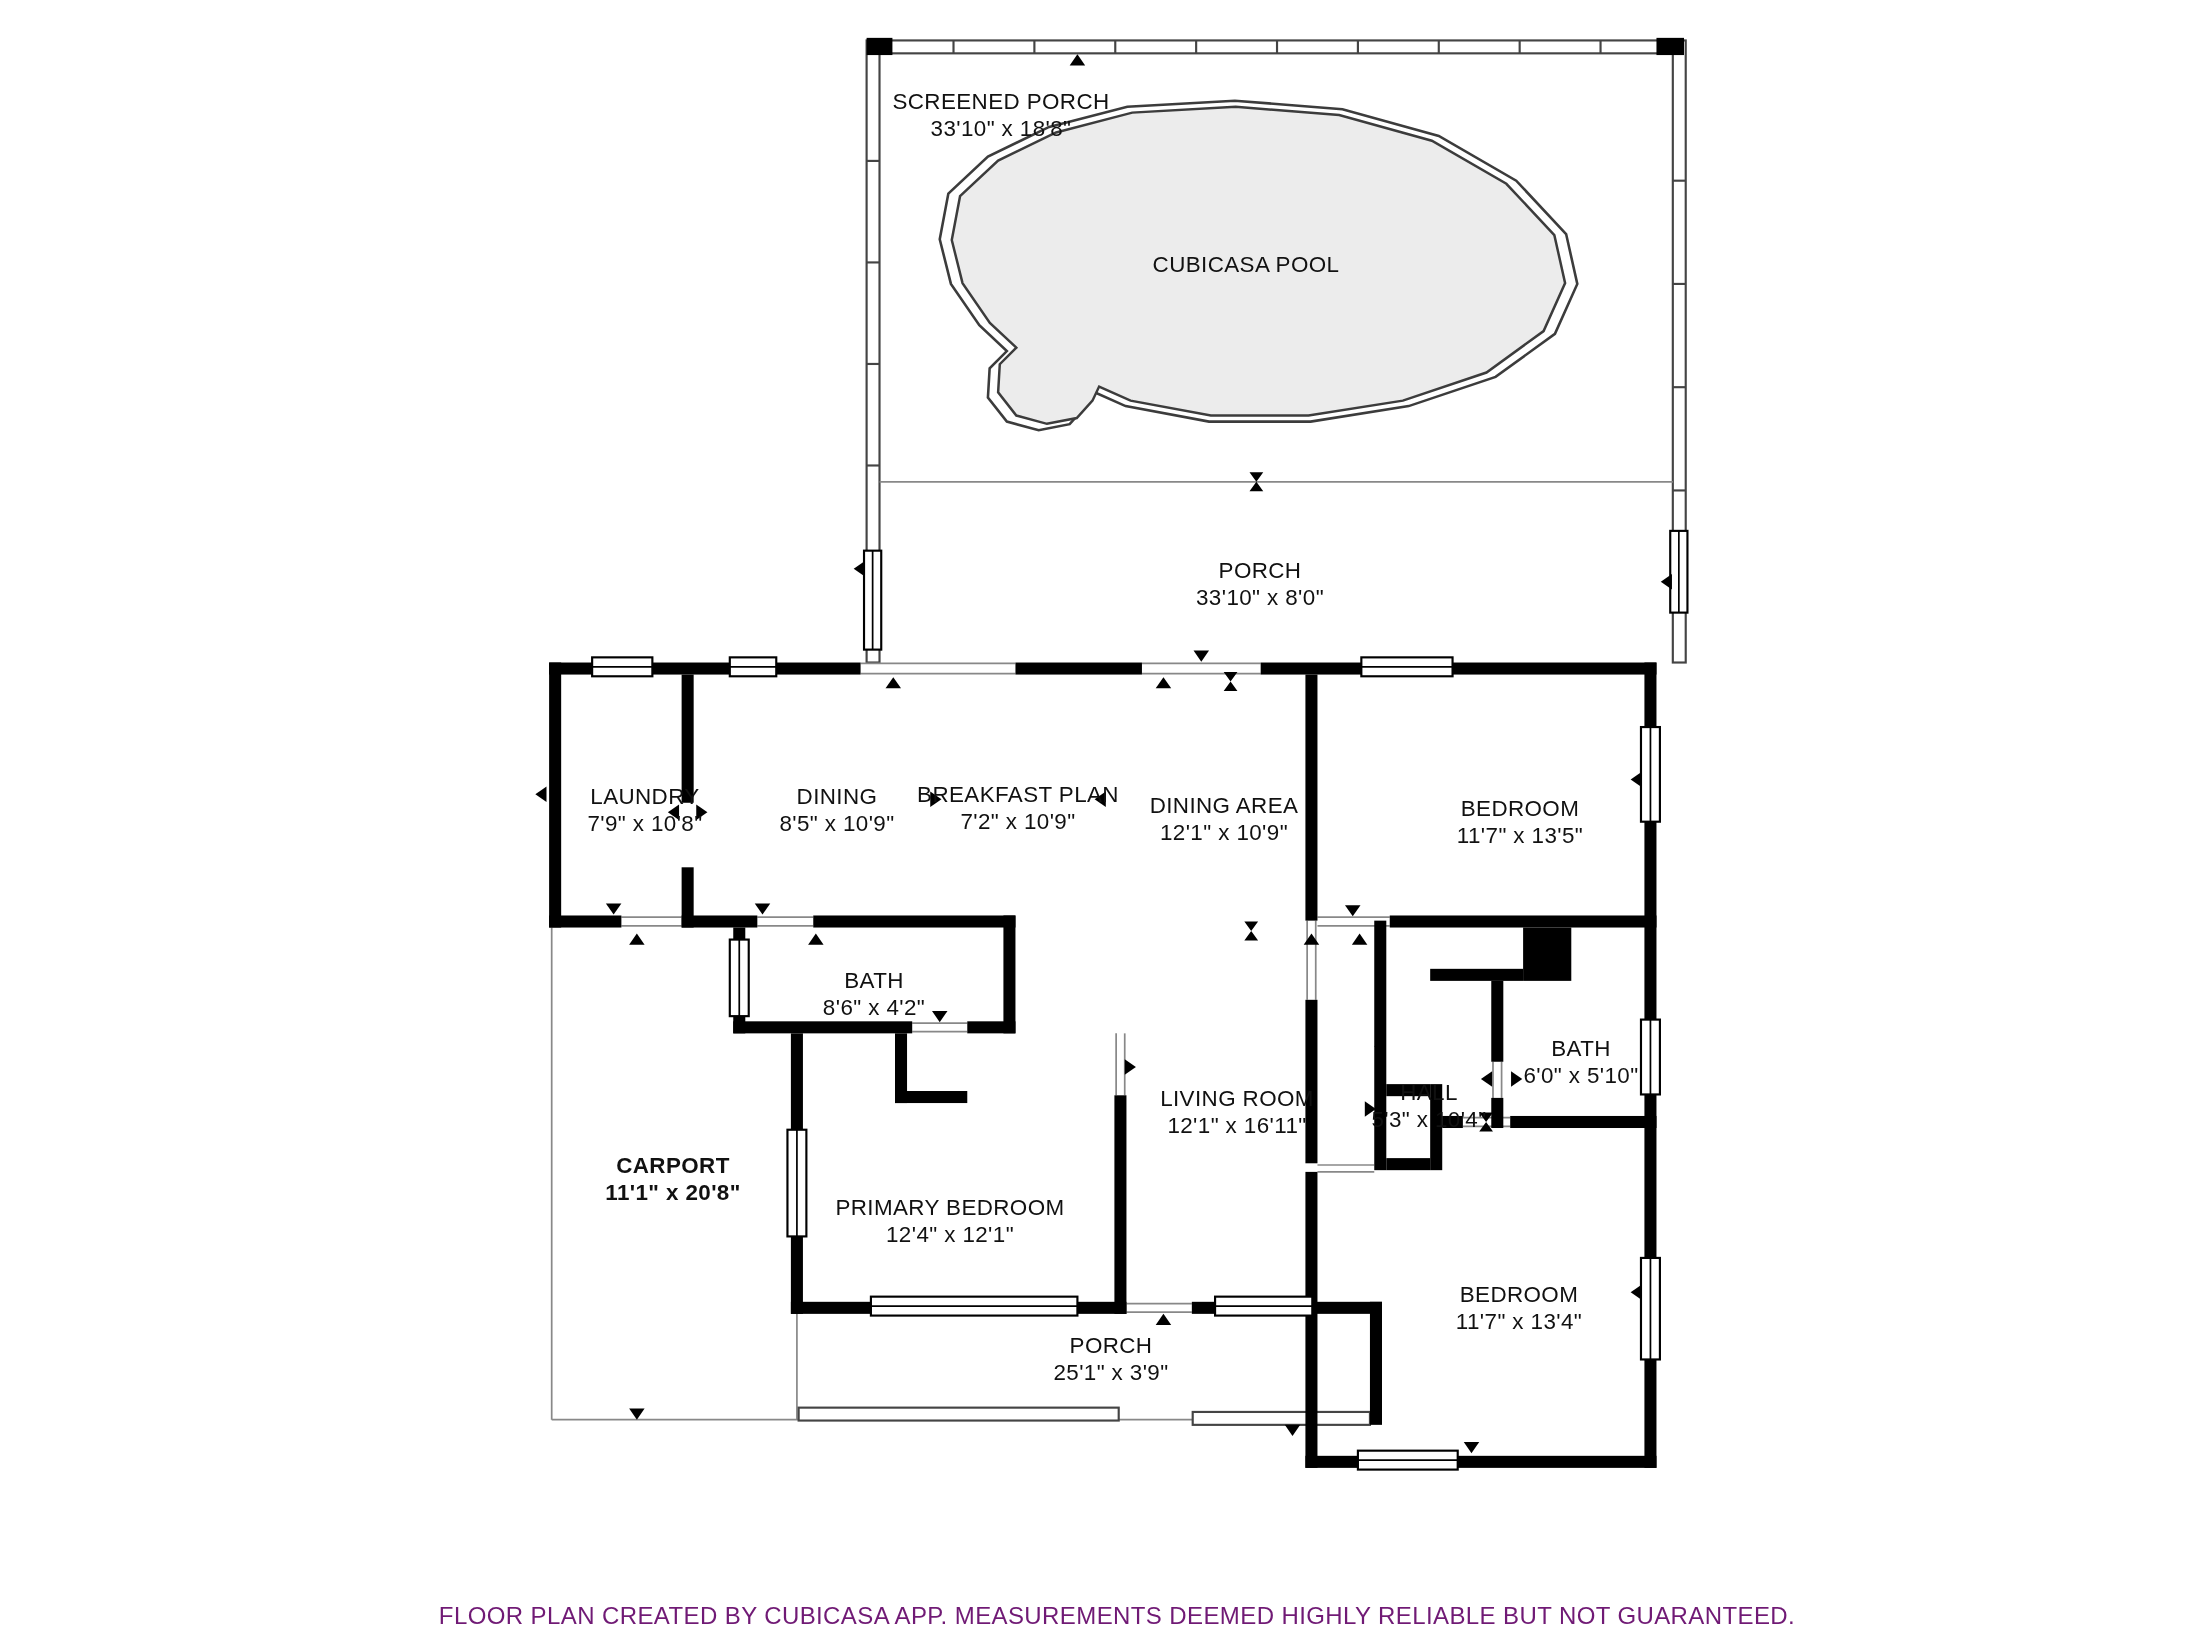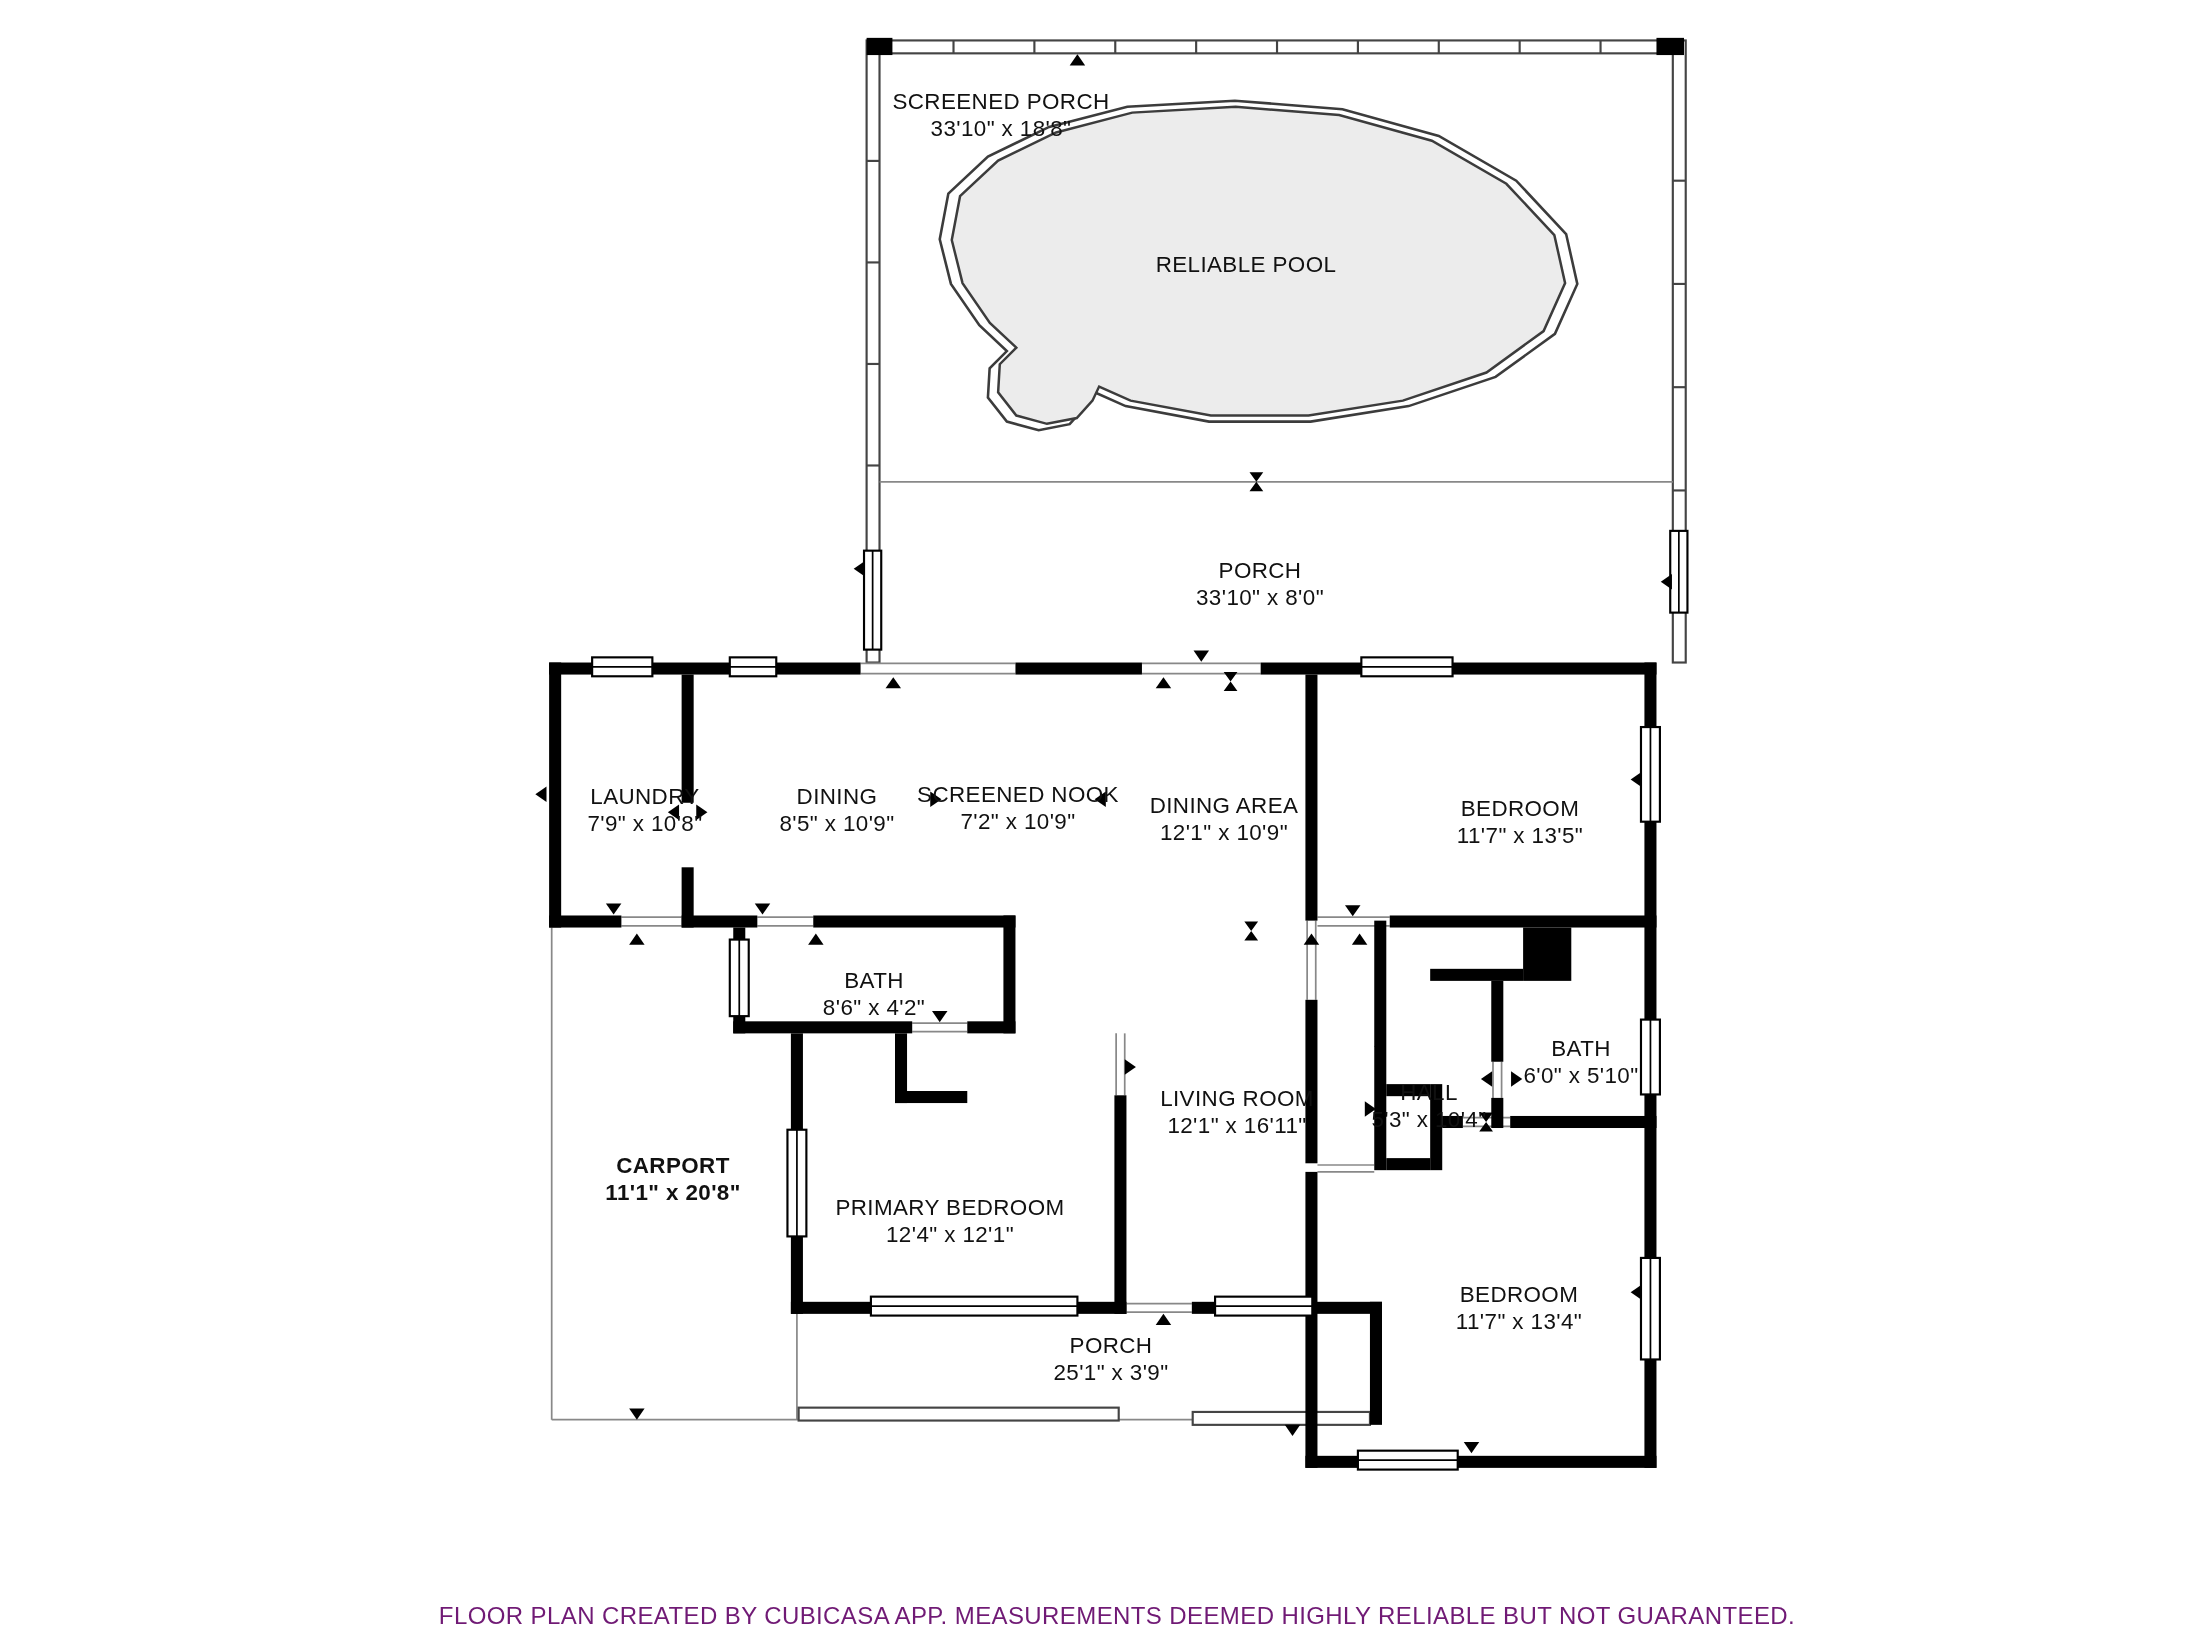--- a/index.html
+++ b/index.html
@@ -209,36 +209,36 @@
         <path d="M 1719,1293 L 1735,1293 L 1727,1304 Z M 1719,1315 L 1735,1315 L 1727,1304 Z" fill="#000"></path>
         <path d="M 1422,781 L 1438,781 L 1430,792 Z M 1422,803 L 1438,803 L 1430,792 Z" fill="#000"></path>
       </g>
     </svg>
 
   <div class="lbl" id="lbl-screened-porch">
     <div class="l1">SCREENED PORCH</div>
     <div class="l2">33'10" x 18'8"</div>
   </div>
   <div class="lbl" id="lbl-swimming-pool">
-    <div class="l1">RELIABLE POOL</div>
+    <div class="l1">CUBICASA POOL</div>
   </div>
   <div class="lbl" id="lbl-porch-top">
     <div class="l1">PORCH</div>
     <div class="l2">33'10" x 8'0"</div>
   </div>
   <div class="lbl" id="lbl-laundry">
     <div class="l1">LAUNDRY</div>
     <div class="l2">7'9" x 10'8"</div>
   </div>
   <div class="lbl" id="lbl-kitchen">
     <div class="l1">DINING</div>
     <div class="l2">8'5" x 10'9"</div>
   </div>
   <div class="lbl" id="lbl-breakfast-nook">
-    <div class="l1">SCREENED NOOK</div>
+    <div class="l1">BREAKFAST PLAN</div>
     <div class="l2">7'2" x 10'9"</div>
   </div>
   <div class="lbl" id="lbl-dining-area">
     <div class="l1">DINING AREA</div>
     <div class="l2">12'1" x 10'9"</div>
   </div>
   <div class="lbl" id="lbl-bedroom-ne">
     <div class="l1">BEDROOM</div>
     <div class="l2">11'7" x 13'5"</div>
   </div>

